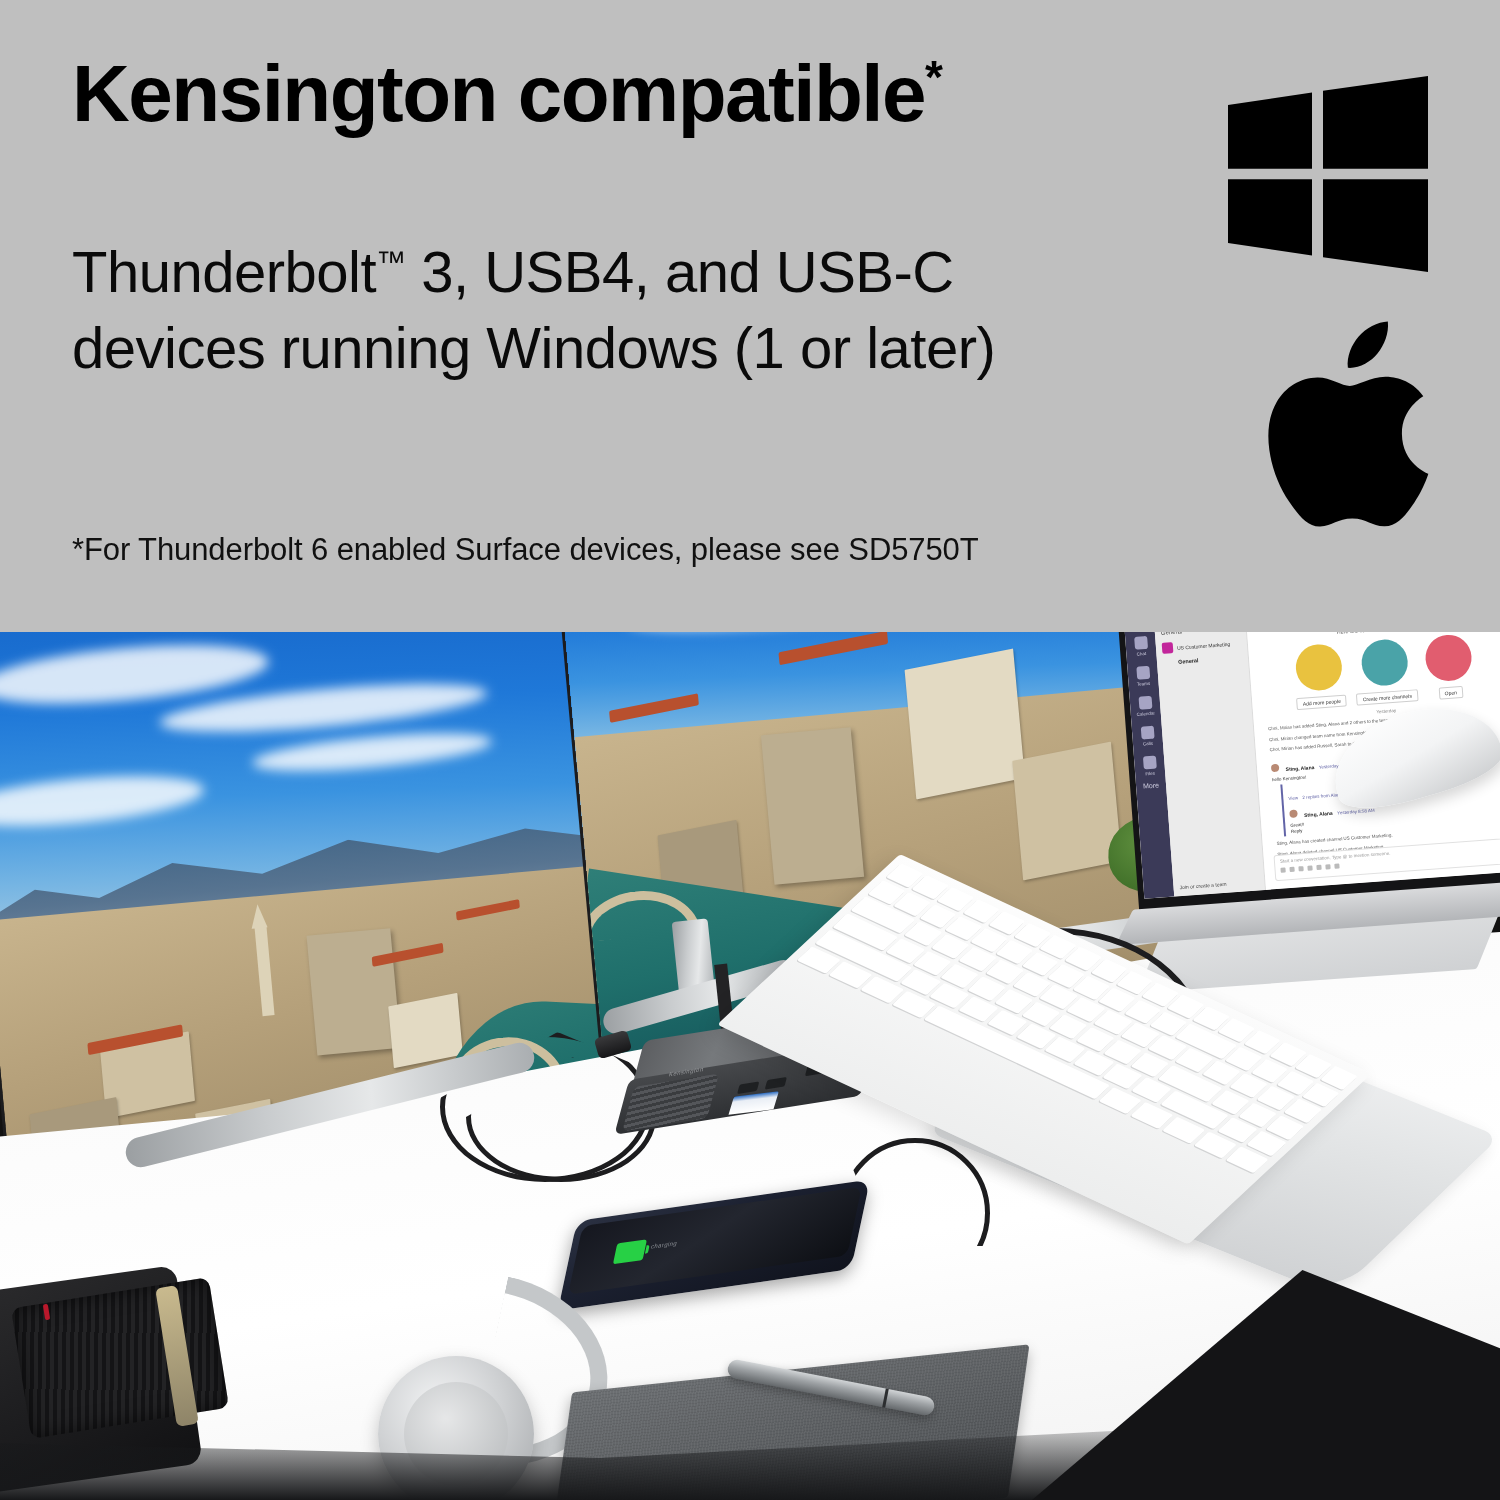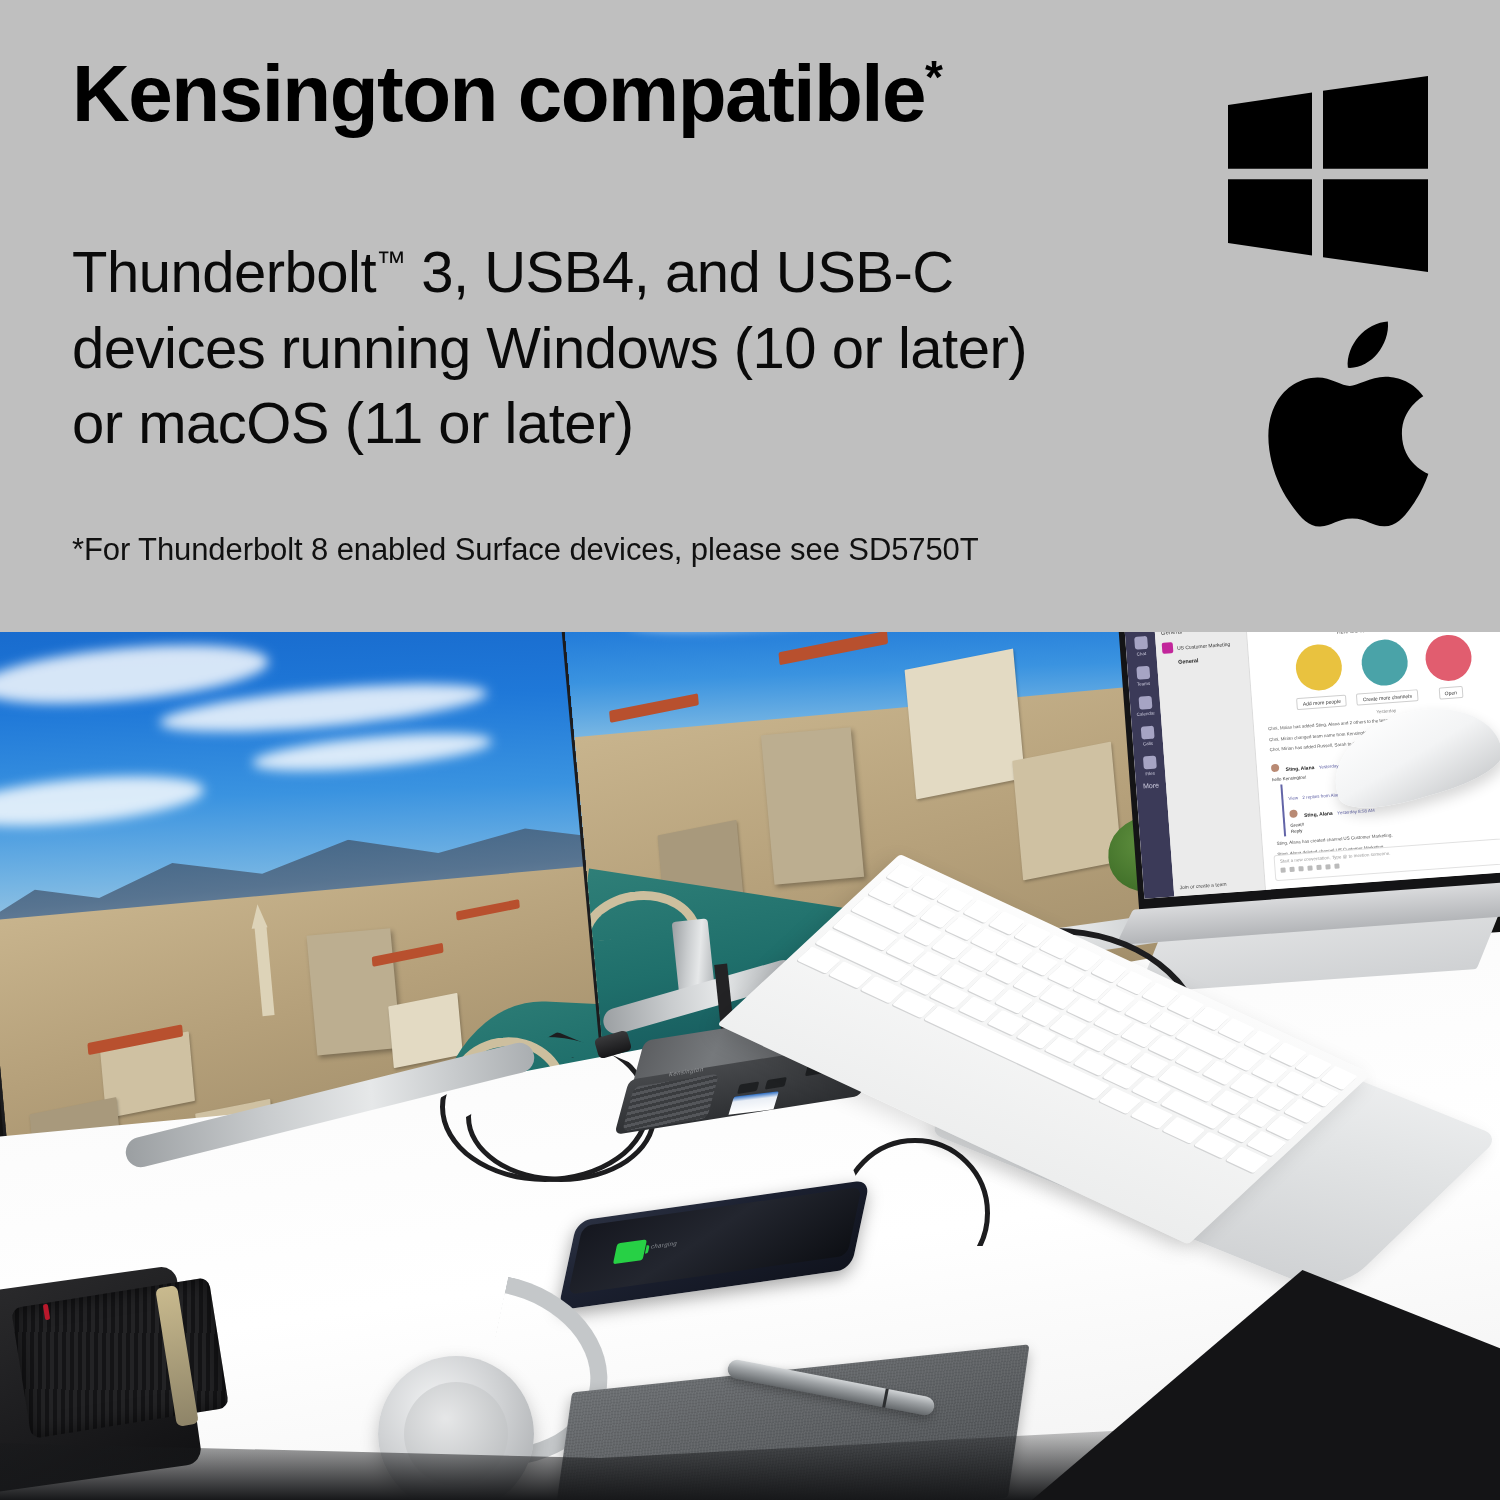--- a/index.html
+++ b/index.html
@@ -348,26 +348,25 @@
 <div class="page">
 
   <section class="info-panel">
 
     <div class="copy">
       <h1 class="headline"><span>Kensington compatible</span><span class="ast">*</span></h1>
 
       <p class="subcopy">
         <br>
         <span>Thunderbolt<span class="tm">™</span> 3, USB4, and USB-C</span><br>
-        <span>devices running Windows (10 or later)</span><br>
-        <span>or macOS (11 or later)</span>
+        <span>devices running Windows (1 or later)</span><br>
       </p>
     </div>
 
-    <p class="footnote">*For Thunderbolt 8 enabled Surface devices, please see SD5750T</p>
+    <p class="footnote">*For Thunderbolt 6 enabled Surface devices, please see SD5750T</p>
 
     <svg class="logo-windows" viewBox="0 0 100 98" aria-label="Windows">
       <path d="M0 14.5 L42 8.2 L42 46.4 L0 46.4 Z" fill="#000"></path>
       <path d="M47.5 7.4 L100 0 L100 46.4 L47.5 46.4 Z" fill="#000"></path>
       <path d="M0 51.6 L42 51.6 L42 89.8 L0 83.5 Z" fill="#000"></path>
       <path d="M47.5 51.6 L100 51.6 L100 98 L47.5 90.6 Z" fill="#000"></path>
     </svg>
 
     <svg class="logo-apple" viewBox="0 0 170 208" aria-label="Apple">
       <path fill="#000" d="M117.6 33.6c6.5-8.1 11-19.2 9.8-30.3-9.5.4-21 6.4-27.8 14.4-6.1 7.1-11.4 18.5-10 29.4 10.6.8 21.4-5.4 28-13.5z"></path>

